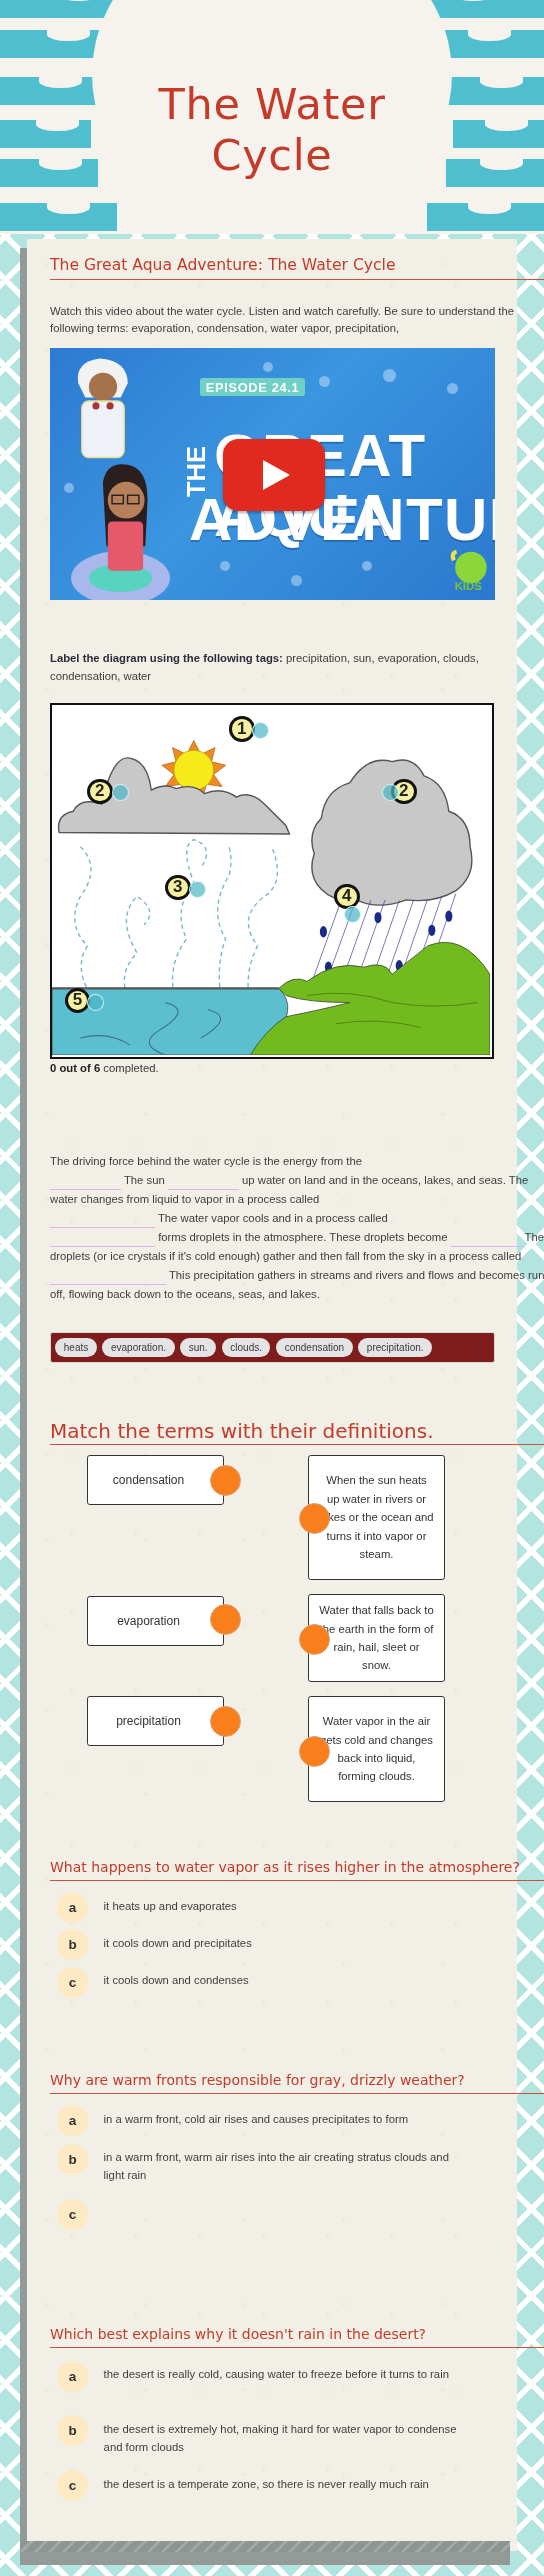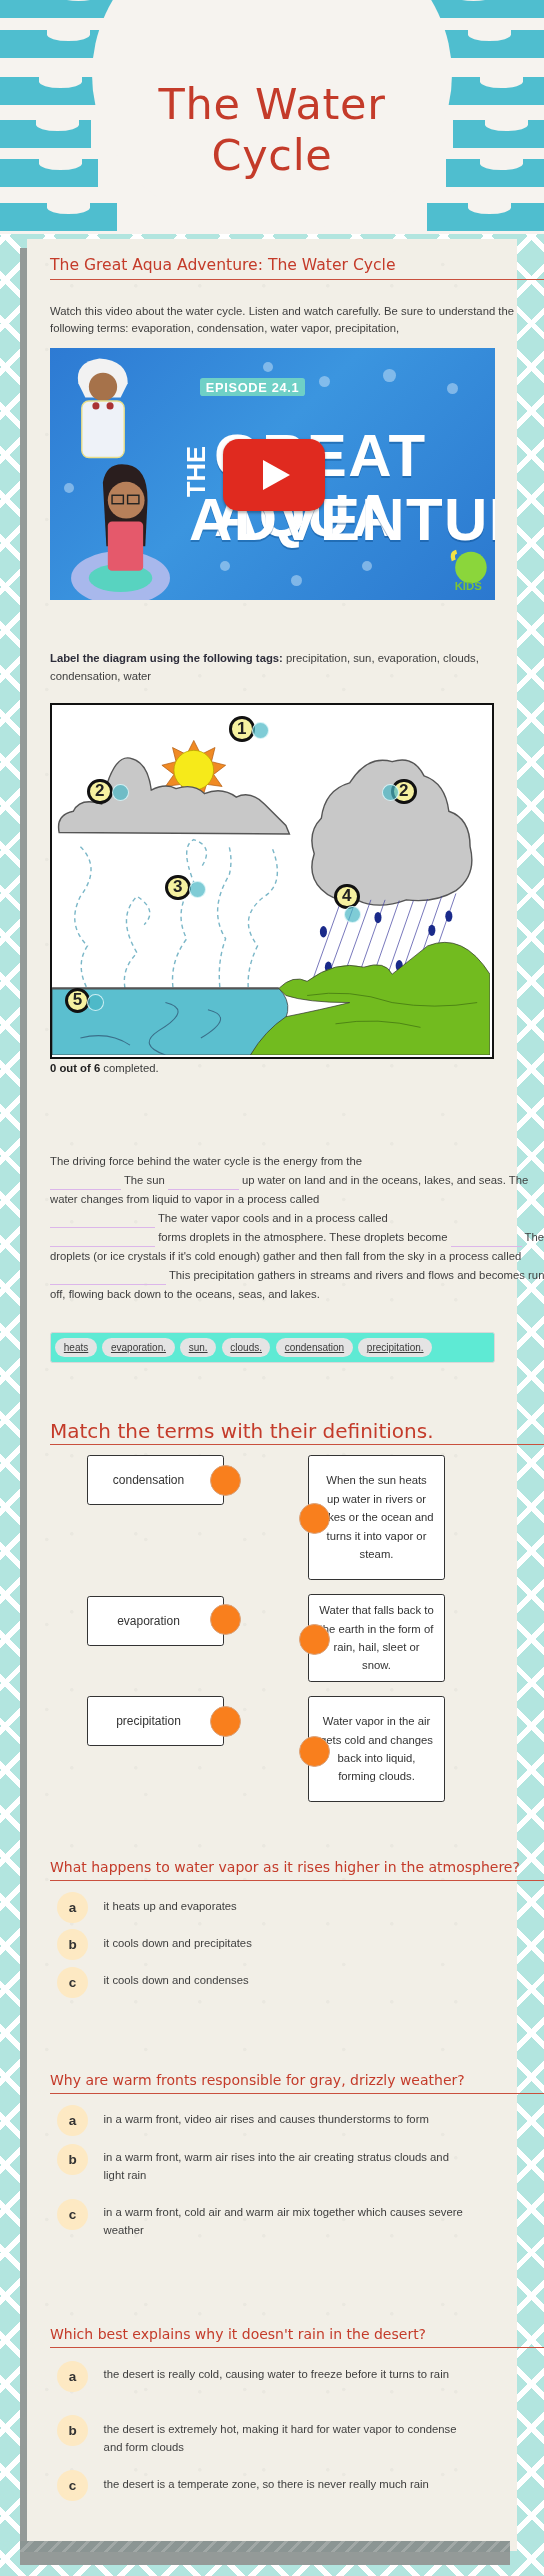--- a/index.html
+++ b/index.html
@@ -144,23 +144,23 @@
   .progress-text b { font-weight: bold; color: #222; }
 
   
   .cloze { font-size: 11.3px; line-height: 19px; color: #3e3e3e; }
   .blank {
     display: inline-block; border-bottom: 1.4px solid #dcb6ea;
     vertical-align: -5.7px; height: 15.6px;
   }
 
   .word-bank {
-    margin-top: 28px; width: 445px; height: 31px; background: #5eead4;
+    margin-top: 28px; width: 445px; height: 31px; background: #7f1d1d;
     border: 0.7px solid #d8d8d8; border-radius: 2.8px;
-    padding: 4.3px 4.3px; display: flex; gap: 5.7px; align-items: center; text-decoration: underline;
+    padding: 4.3px 4.3px; display: flex; gap: 5.7px; align-items: center;
   }
   .chip {
     background: #e4e4e4; border-radius: 11.3px; padding: 4.3px 8.5px;
     font-size: 10px; color: #3a3a3a;
   }
 
   
   .match-term {
     position: absolute; width: 137px; height: 50px;
     background: #fff; border: 0.7px solid #333; border-radius: 2.8px;
@@ -450,29 +450,28 @@
       <span class="opt-text">it cools down and condenses</span>
     </div>
   </div>
 </div>
 
 <div class="content" style="top:2073px;">
   <h2 class="section-title small">Why are warm fronts responsible for gray, drizzly weather?</h2>
   <div style="margin-top:11.3px;">
     <div class="option">
       <span class="opt-badge">a</span>
-      <span class="opt-text">in a warm front, video air rises and causes thunderstorms to form</span>
+      <span class="opt-text">in a warm front, cold air rises and causes precipitates to form</span>
     </div>
     <div class="option" style="margin-top:-1.4px;min-height:52px;">
       <span class="opt-badge">b</span>
       <span class="opt-text">in a warm front, warm air rises into the air creating stratus clouds and light rain</span>
     </div>
     <div class="option" style="margin-top:2.8px;">
       <span class="opt-badge">c</span>
-      <span class="opt-text">in a warm front, cold air and warm air mix together which causes severe weather</span>
     </div>
   </div>
 </div>
 
 <div class="content" style="top:2327px;">
   <h2 class="section-title small">Which best explains why it doesn't rain in the desert?</h2>
   <div style="margin-top:12.8px;">
     <div class="option" style="min-height:52px;">
       <span class="opt-badge">a</span>
       <span class="opt-text">the desert is really cold, causing water to freeze before it turns to rain</span>

